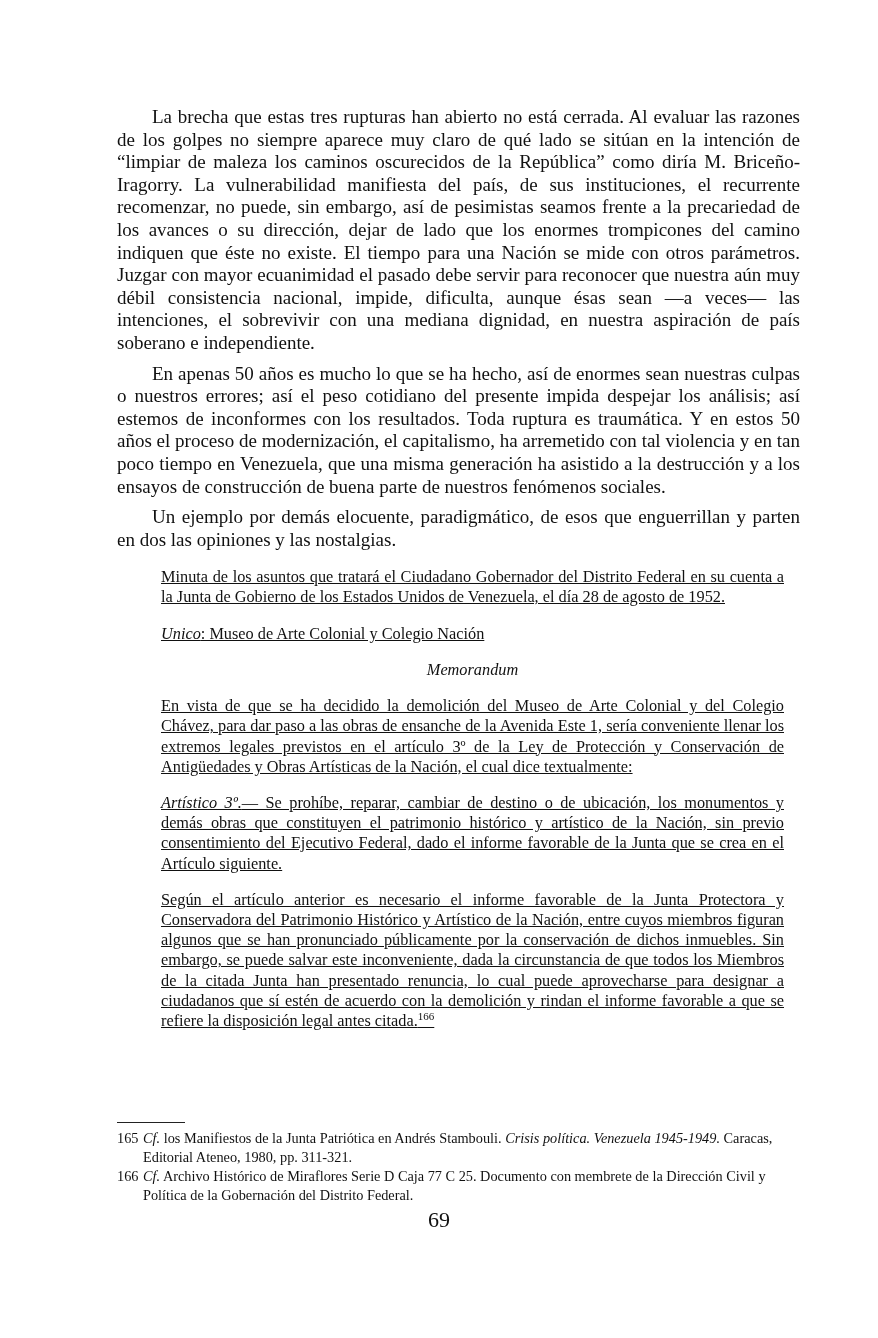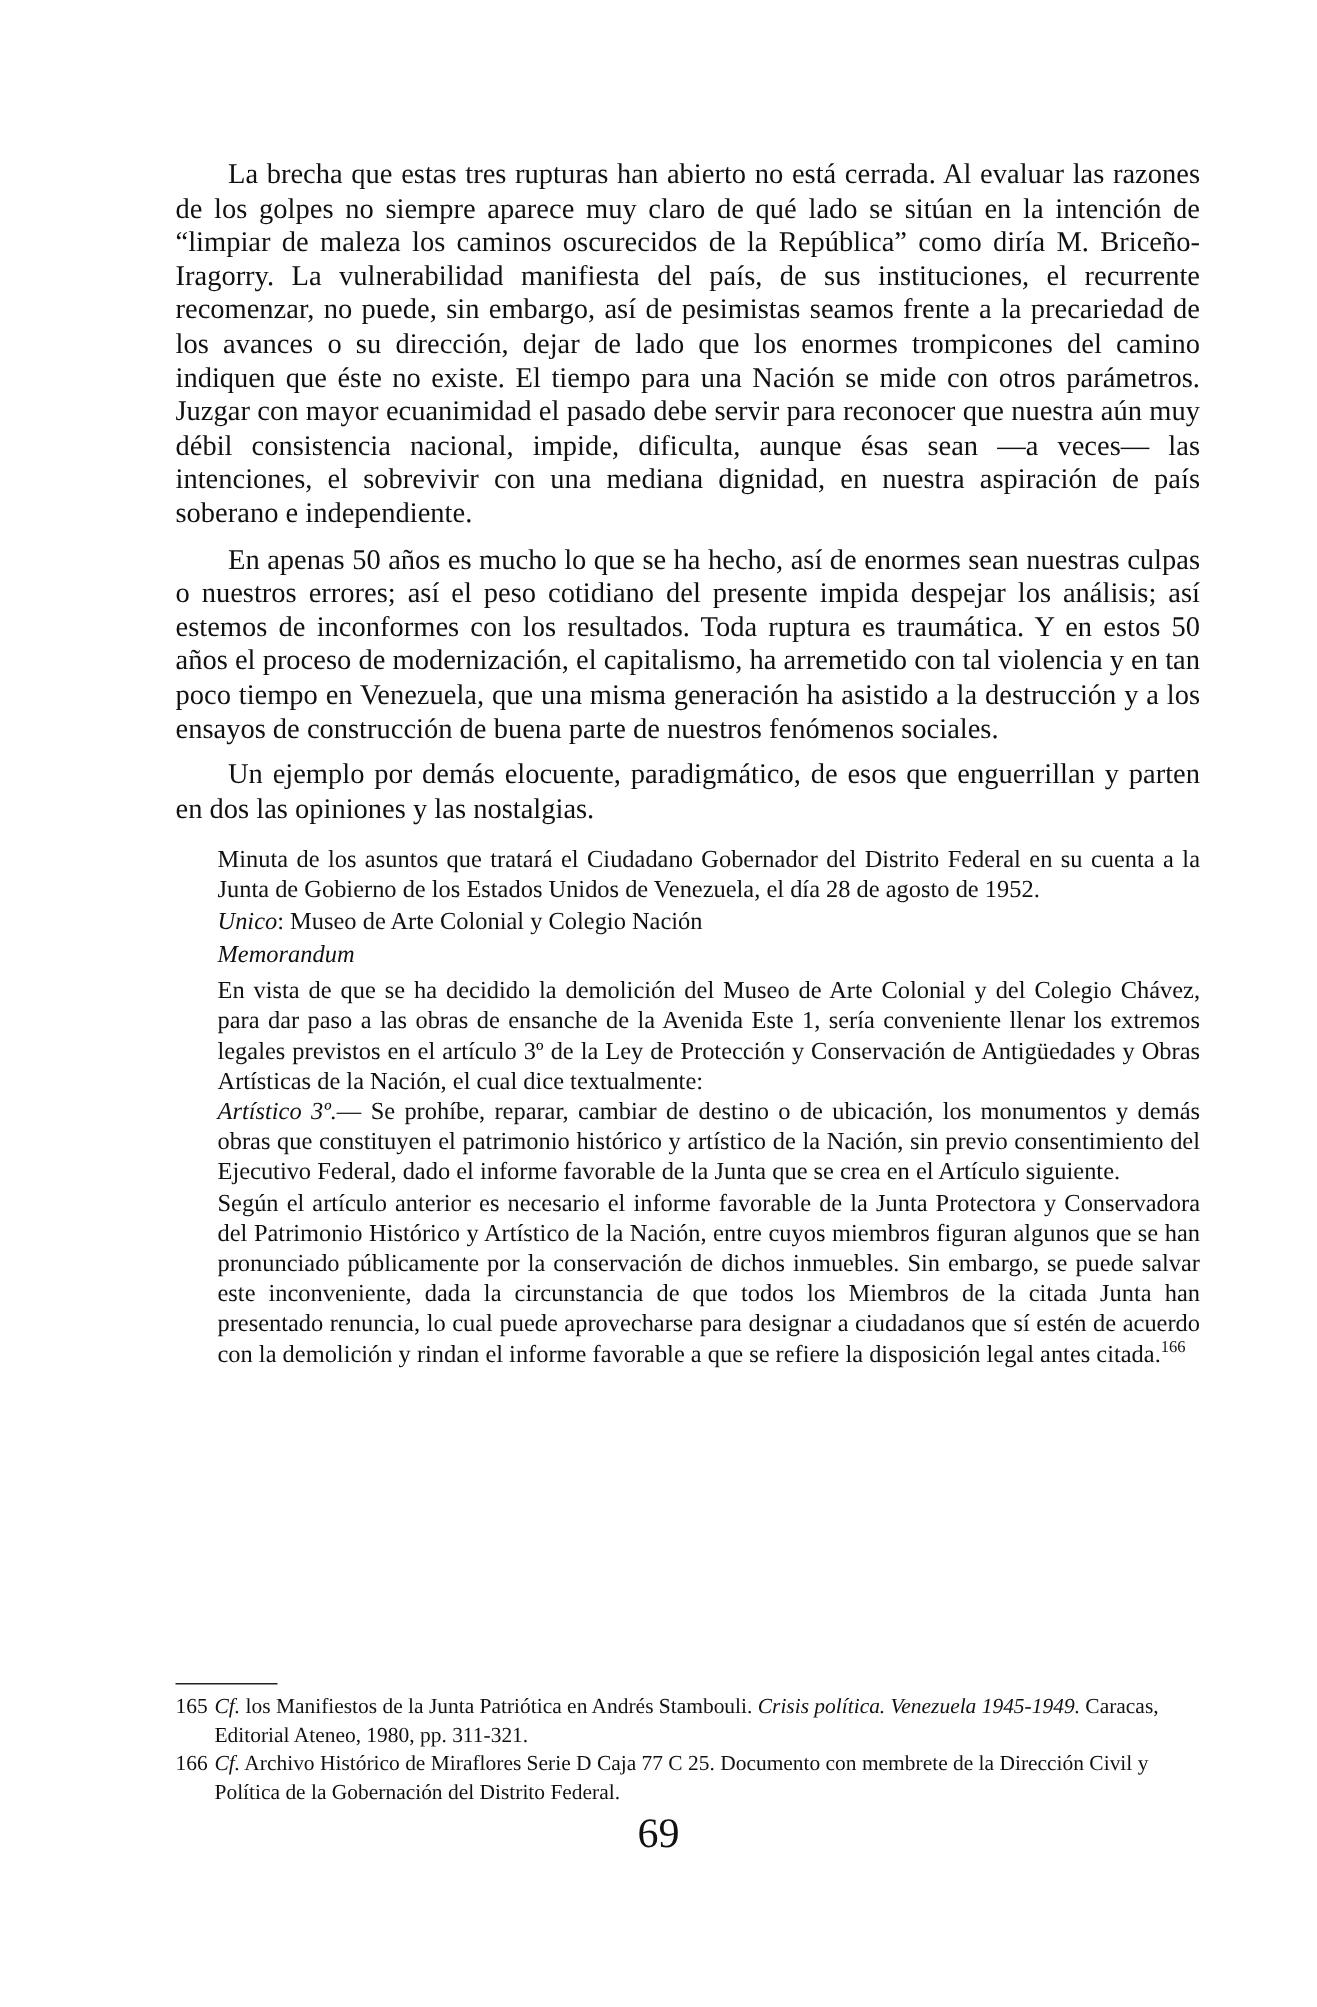--- a/index.html
+++ b/index.html
@@ -4,29 +4,29 @@
 <style>
   html, body { margin: 0; padding: 0; background: #ffffff; }
   body { width: 878px; height: 1338px; position: relative; overflow: hidden;
          font-family: "Liberation Serif", "DejaVu Serif", serif; color: #111; }
   .page { position: absolute; left: 117px; top: 106px; width: 683px; }
   .p { font-size: 19px; line-height: 22.6px; text-align: justify; margin: 0; }
   .p.indent { text-indent: 35px; }
   .p + .p { margin-top: 8px; }
   sup { font-size: 11px; line-height: 0; vertical-align: super; }
   .quote { margin: 12px 0 0 28px; font-size: 16.3px; line-height: 20.2px; text-align: justify; }
-  .quote .line { margin: 0; }
-  .quote .center { text-align: left; font-style: italic; margin: 2px 0 4px 0; }
+  .quote .line { margin: 16px; text-decoration: underline; }
+  .quote .center { text-align: center; font-style: italic; margin: 2px 0 4px 0; }
   .quote em, .fn em { font-style: italic; }
   .rule { position: absolute; left: 117px; top: 1122px; width: 68px; height: 1px; background: #222; }
   .footnotes { position: absolute; left: 117px; top: 1129px; width: 683px; font-size: 14.3px; line-height: 18.5px; }
   .fn { display: flex; margin-bottom: 1px; }
   .fn-num { width: 26px; flex: none; }
   .fn-text { flex: 1; text-align: left; }
-  .page-number { position: absolute; left: 0; width: 878px; top: 1207px; text-align: center; font-size: 28px; }
+  .page-number { position: absolute; left: 0; width: 878px; top: 1207px; text-align: center; font-size: 22px; }
 </style>
 </head>
 <body>
 
 <div class="page">
   <p class="p indent">La brecha que estas tres rupturas han abierto no está cerrada. Al evaluar las razones de los golpes no siempre aparece muy claro de qué lado se sitúan en la intención de “limpiar de maleza los caminos oscurecidos de la República” como diría M. Briceño-Iragorry. La vulnerabilidad manifiesta del país, de sus instituciones, el recurrente recomenzar, no puede, sin embargo, así de pesimistas seamos frente a la precariedad de los avances o su dirección, dejar de lado que los enormes trompicones del camino indiquen que éste no existe. El tiempo para una Nación se mide con otros parámetros. Juzgar con mayor ecuanimidad el pasado debe servir para reconocer que nuestra aún muy débil consistencia nacional, impide, dificulta, aunque ésas sean —a veces— las intenciones, el sobrevivir con una mediana dignidad, en nuestra aspiración de país soberano e independiente.</p>
   <p class="p indent">En apenas 50 años es mucho lo que se ha hecho, así de enormes sean nuestras culpas o nuestros errores; así el peso cotidiano del presente impida despejar los análisis; así estemos de inconformes con los resultados. Toda ruptura es traumática. Y en estos 50 años el proceso de modernización, el capitalismo, ha arremetido con tal violencia y en tan poco tiempo en Venezuela, que una misma generación ha asistido a la destrucción y a los ensayos de construcción de buena parte de nuestros fenómenos sociales.</p>
   <p class="p indent">Un ejemplo por demás elocuente, paradigmático, de esos que enguerrillan y parten en dos las opiniones y las nostalgias.</p>
 
   <div class="quote">

